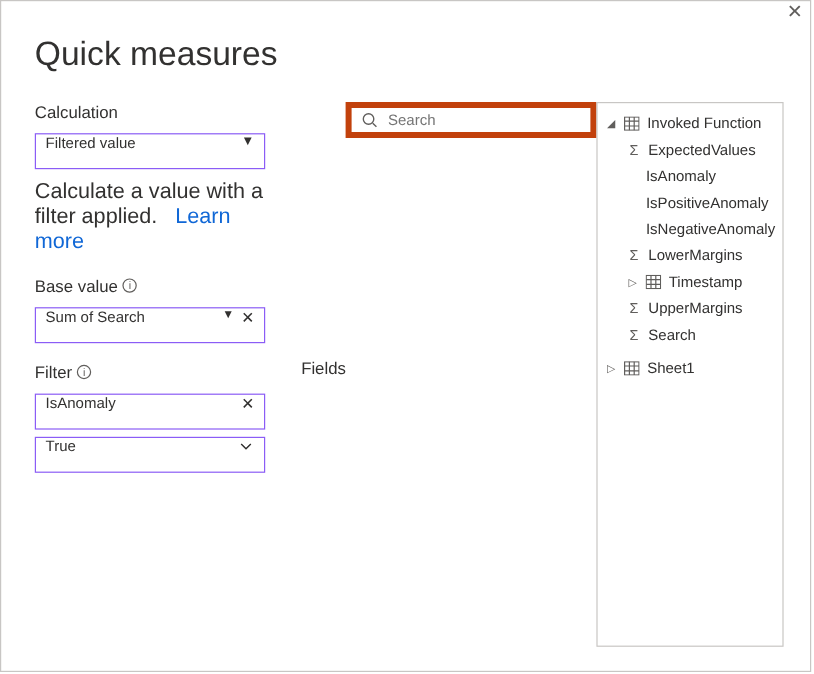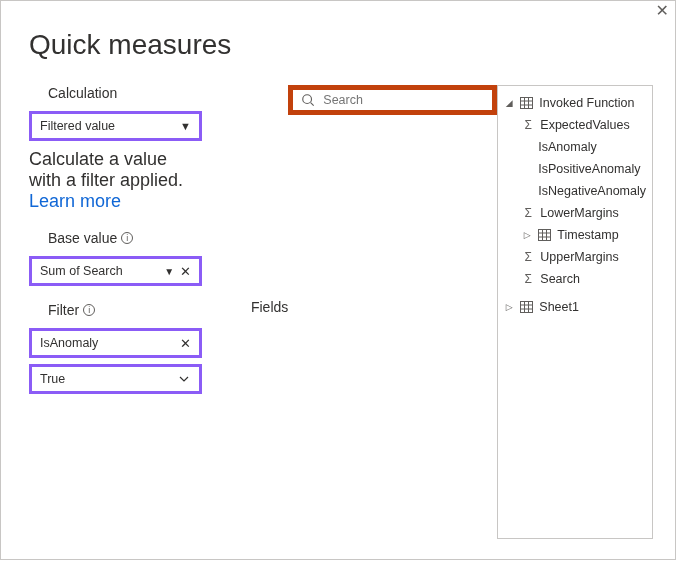--- a/index.html
+++ b/index.html
@@ -45,38 +45,37 @@
   }
   .col-left { width: 296px; display:flex; flex-direction:column; }
   .col-right { flex:1; display:flex; flex-direction:row; }
   .section-label {
     font-size: 14px;
     color: #323130;
     margin-bottom: 10px;
     display: flex;
     align-items: center;
     gap: 4px;
-    margin-left: 19px;
   }
   .info-icon {
     display:inline-flex;
     width:12px;height:12px;
     border:1px solid #605e5c;
     border-radius:50%;
     align-items:center;
     justify-content:center;
     font-size:9px;
     color:#605e5c;
     line-height:1;
   }
   .dropdown, .field-box, .select-box {
-    border: 3px solid #8b5cf6;
+    border: 1px solid #8b5cf6;
     height: 30px;
     display:flex;
-    align-items:center;
+    align-items:flex-start;
     padding: 0 8px;
     font-size: 12.5px;
     color:#323130;
     background:#fff;
     position:relative;
     cursor:pointer;
   }
   .dropdown .caret {
     margin-left:auto;
     font-size:11px;

